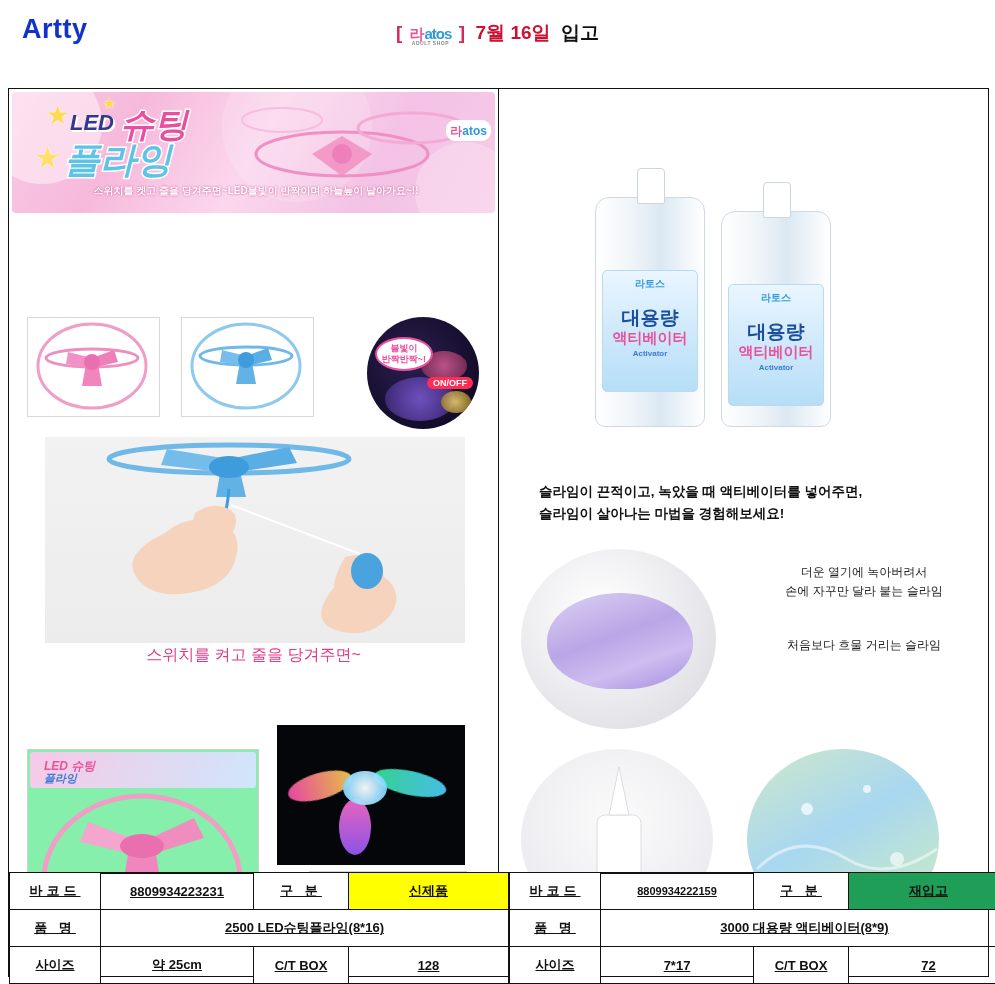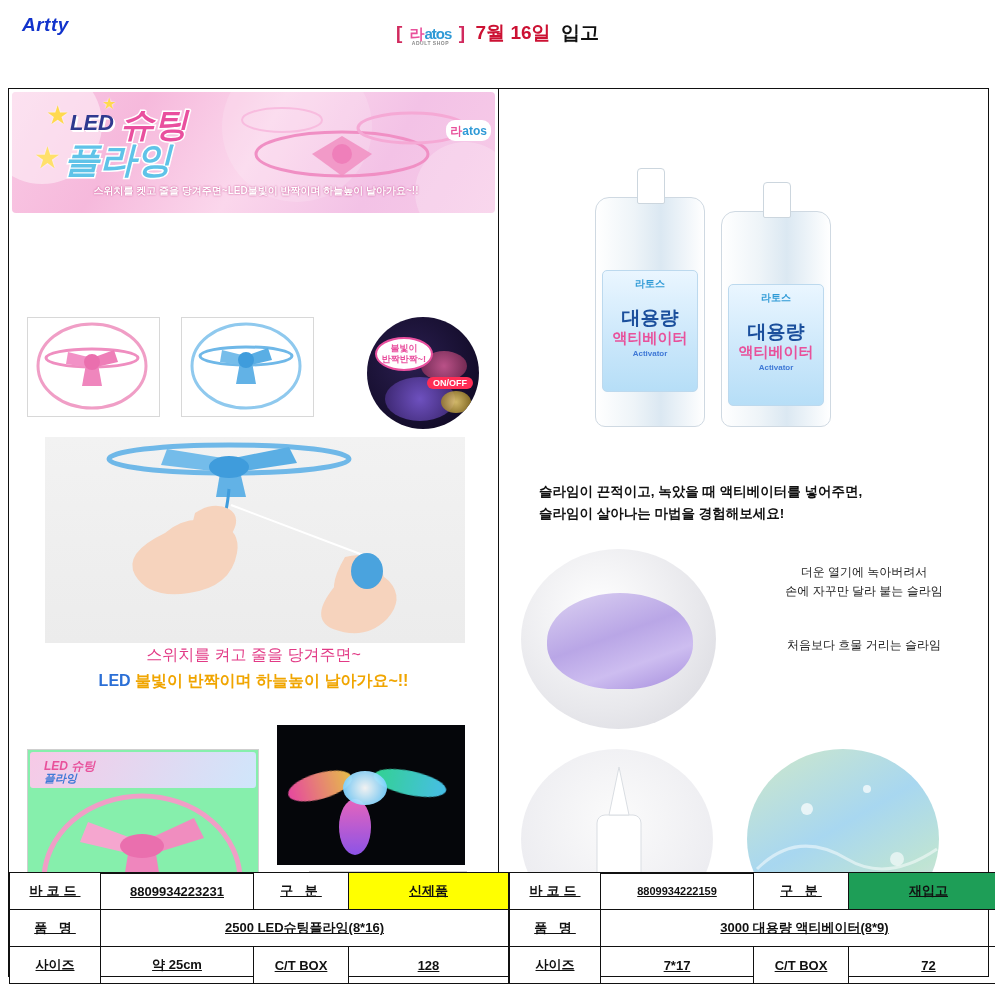--- a/index.html
+++ b/index.html
@@ -1,20 +1,20 @@
 <!DOCTYPE html>
 <html><head>
 <meta charset="utf-8">
 <style>
   html,body{margin:0;padding:0;}
   body{width:995px;height:984px;background:#ffffff;font-family:"Liberation Sans",sans-serif;overflow:hidden;}
   .page{position:relative;width:995px;height:984px;}
 
   
-  .brand{position:absolute;left:22px;top:14px;font-size:19px;font-weight:bold;color:#1133cc;letter-spacing:.5px;font-style:italic;}
+  .brand{position:absolute;left:22px;top:14px;font-size:27px;font-weight:bold;color:#1133cc;letter-spacing:.5px;}
   .hdr-center{position:absolute;left:0;top:20px;width:995px;text-align:center;font-size:19px;font-weight:bold;color:#111;}
   .hdr-center .br{color:#d12a5e;font-weight:bold;}
   .logo-chip{display:inline-block;vertical-align:middle;background:#ffffff;border-radius:3px;padding:0 2px;}
   .logo-chip .kr{color:#e8519b;font-weight:bold;font-size:15px;}
   .logo-chip .en{color:#2f9ad6;font-weight:bold;font-size:15px;letter-spacing:-1px;}
   .logo-chip .sub{color:#8a8a8a;font-size:5px;display:block;line-height:5px;margin-top:-3px;letter-spacing:.5px;}
   .hdr-date{color:#cc1133;}
   .hdr-word{color:#111;}
 
   
@@ -191,21 +191,20 @@
           <path d="M186 68 L318 118" stroke="#ffffff" stroke-width="2"></path>
           <path d="M150 76 q18 -12 34 -4 q10 6 6 18 q-6 16 -22 16 q-18 0 -22 -14 z" fill="#f6d3bd"></path>
           <path d="M120 96 q22 -20 54 -10 q22 8 18 30 q-6 34 -48 40 q-40 6 -54 -18 q-12 -22 30 -42 z" fill="#f6d3bd"></path>
           <path d="M300 120 q22 -6 34 8 q10 14 -2 28 q-16 18 -36 8 q-16 -10 4 -44 z" fill="#f6d3bd"></path>
           <path d="M298 140 q26 -16 46 4 q16 18 -2 38 q-22 22 -54 10 q-28 -12 10 -52 z" fill="#f6d3bd"></path>
           <ellipse cx="322" cy="134" rx="16" ry="18" fill="#4aa3de"></ellipse>
         </svg>
       </div>
 
       <div class="ltext1">스위치를 켜고 줄을 당겨주면~</div>
-      <div class="ltext2"><span class="b">LED</span><span> 불빛이 반짝이며 하늘높이 날아가요~!!</span></div>
 
       <div class="pkg">
         <div class="hdr">
           <span class="t1">LED 슈팅</span>
           <span class="t2">플라잉</span>
         </div>
         <svg width="228" height="186" style="position:absolute;left:0;top:38px;">
           <ellipse cx="114" cy="92" rx="98" ry="84" fill="none" stroke="#f09ec6" stroke-width="5"></ellipse>
           <path d="M114 54 l52 -24 l10 20 l-58 18 z" fill="#f08dbf"></path>
           <path d="M114 54 l-54 -20 l-8 20 l60 14 z" fill="#f5a6cf"></path>

